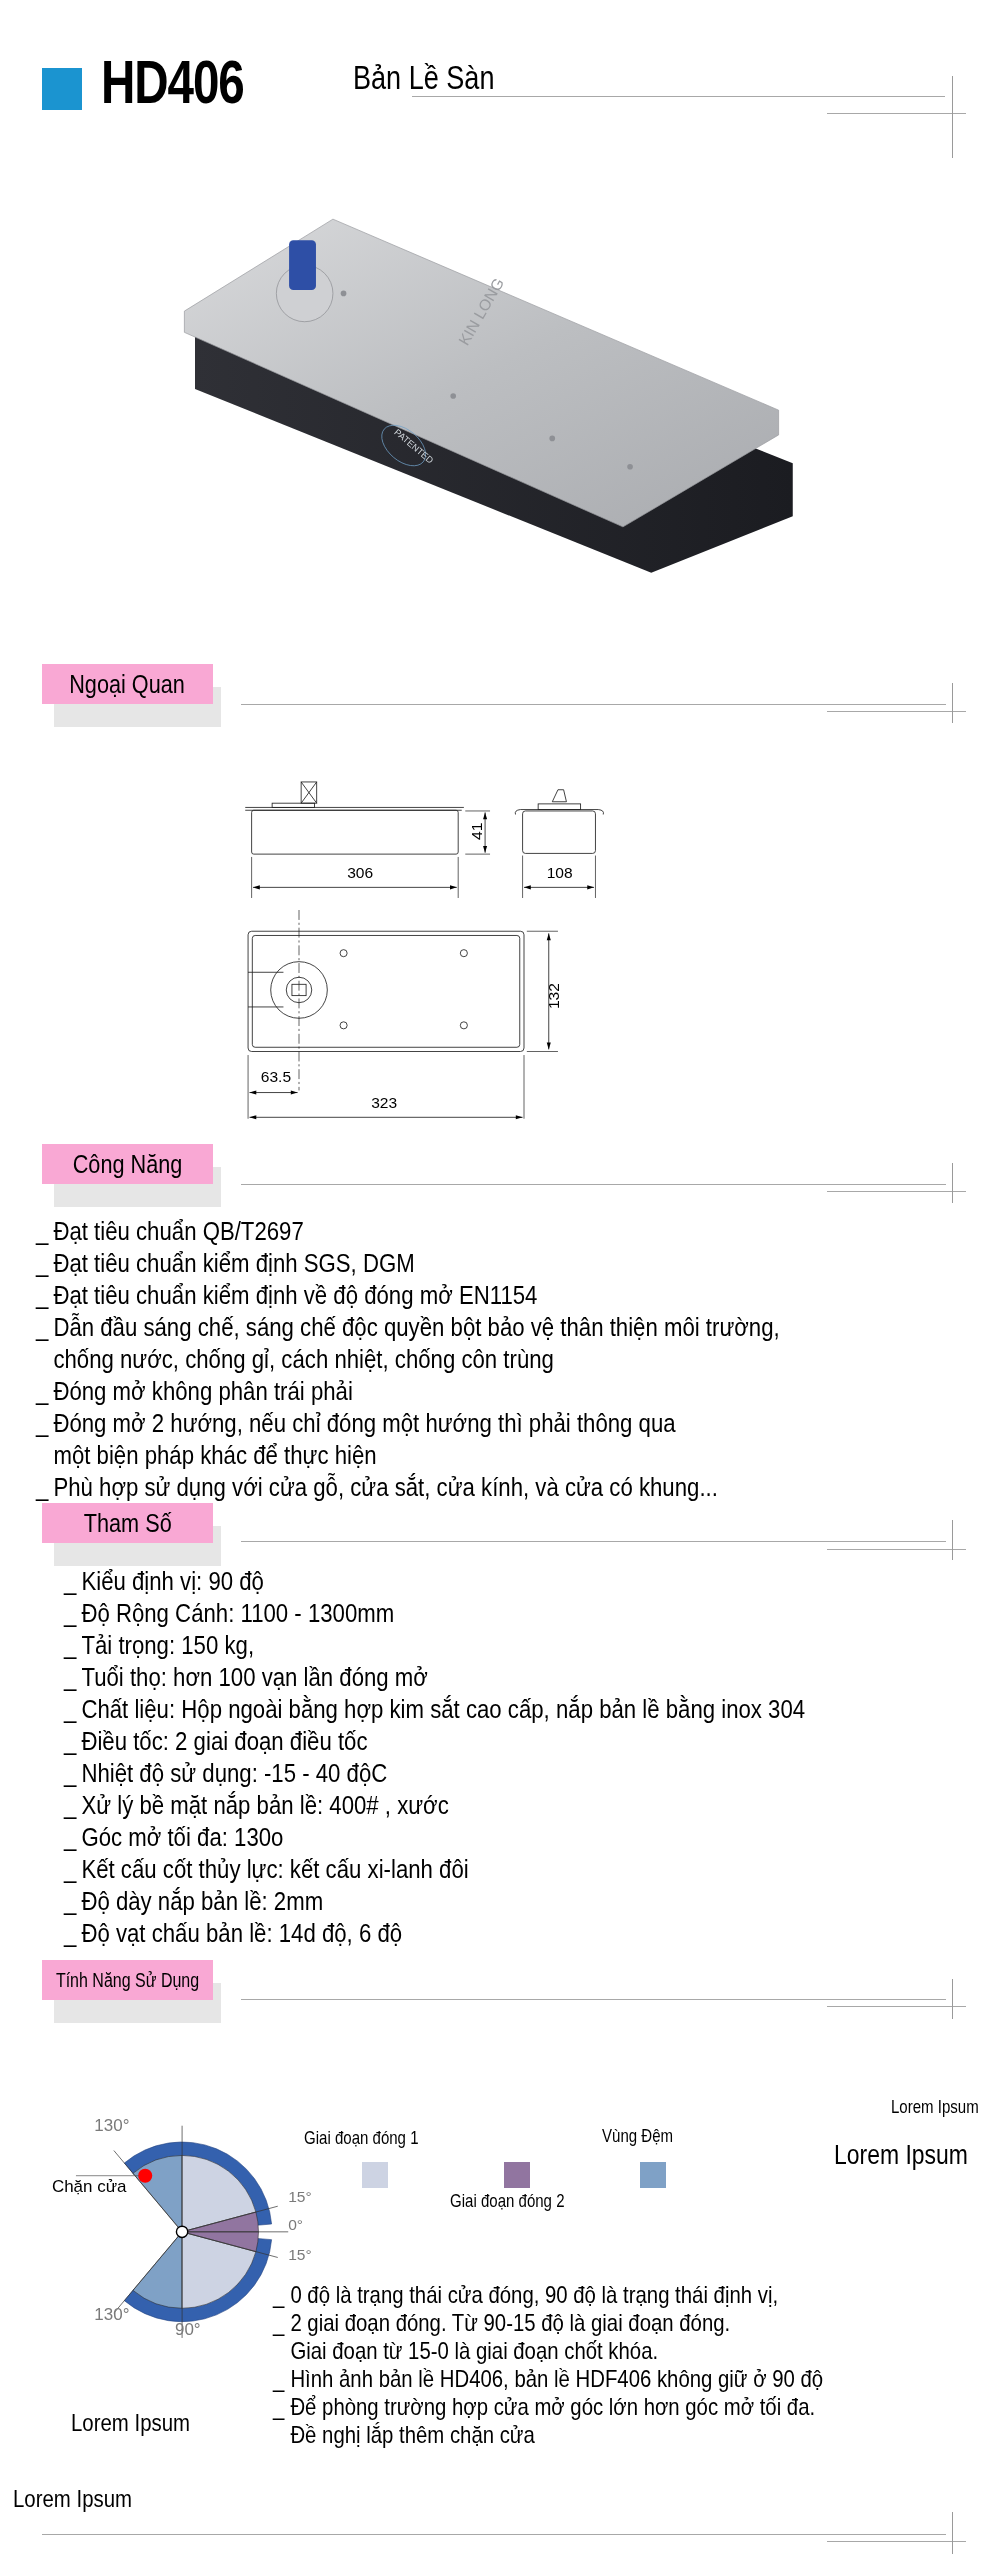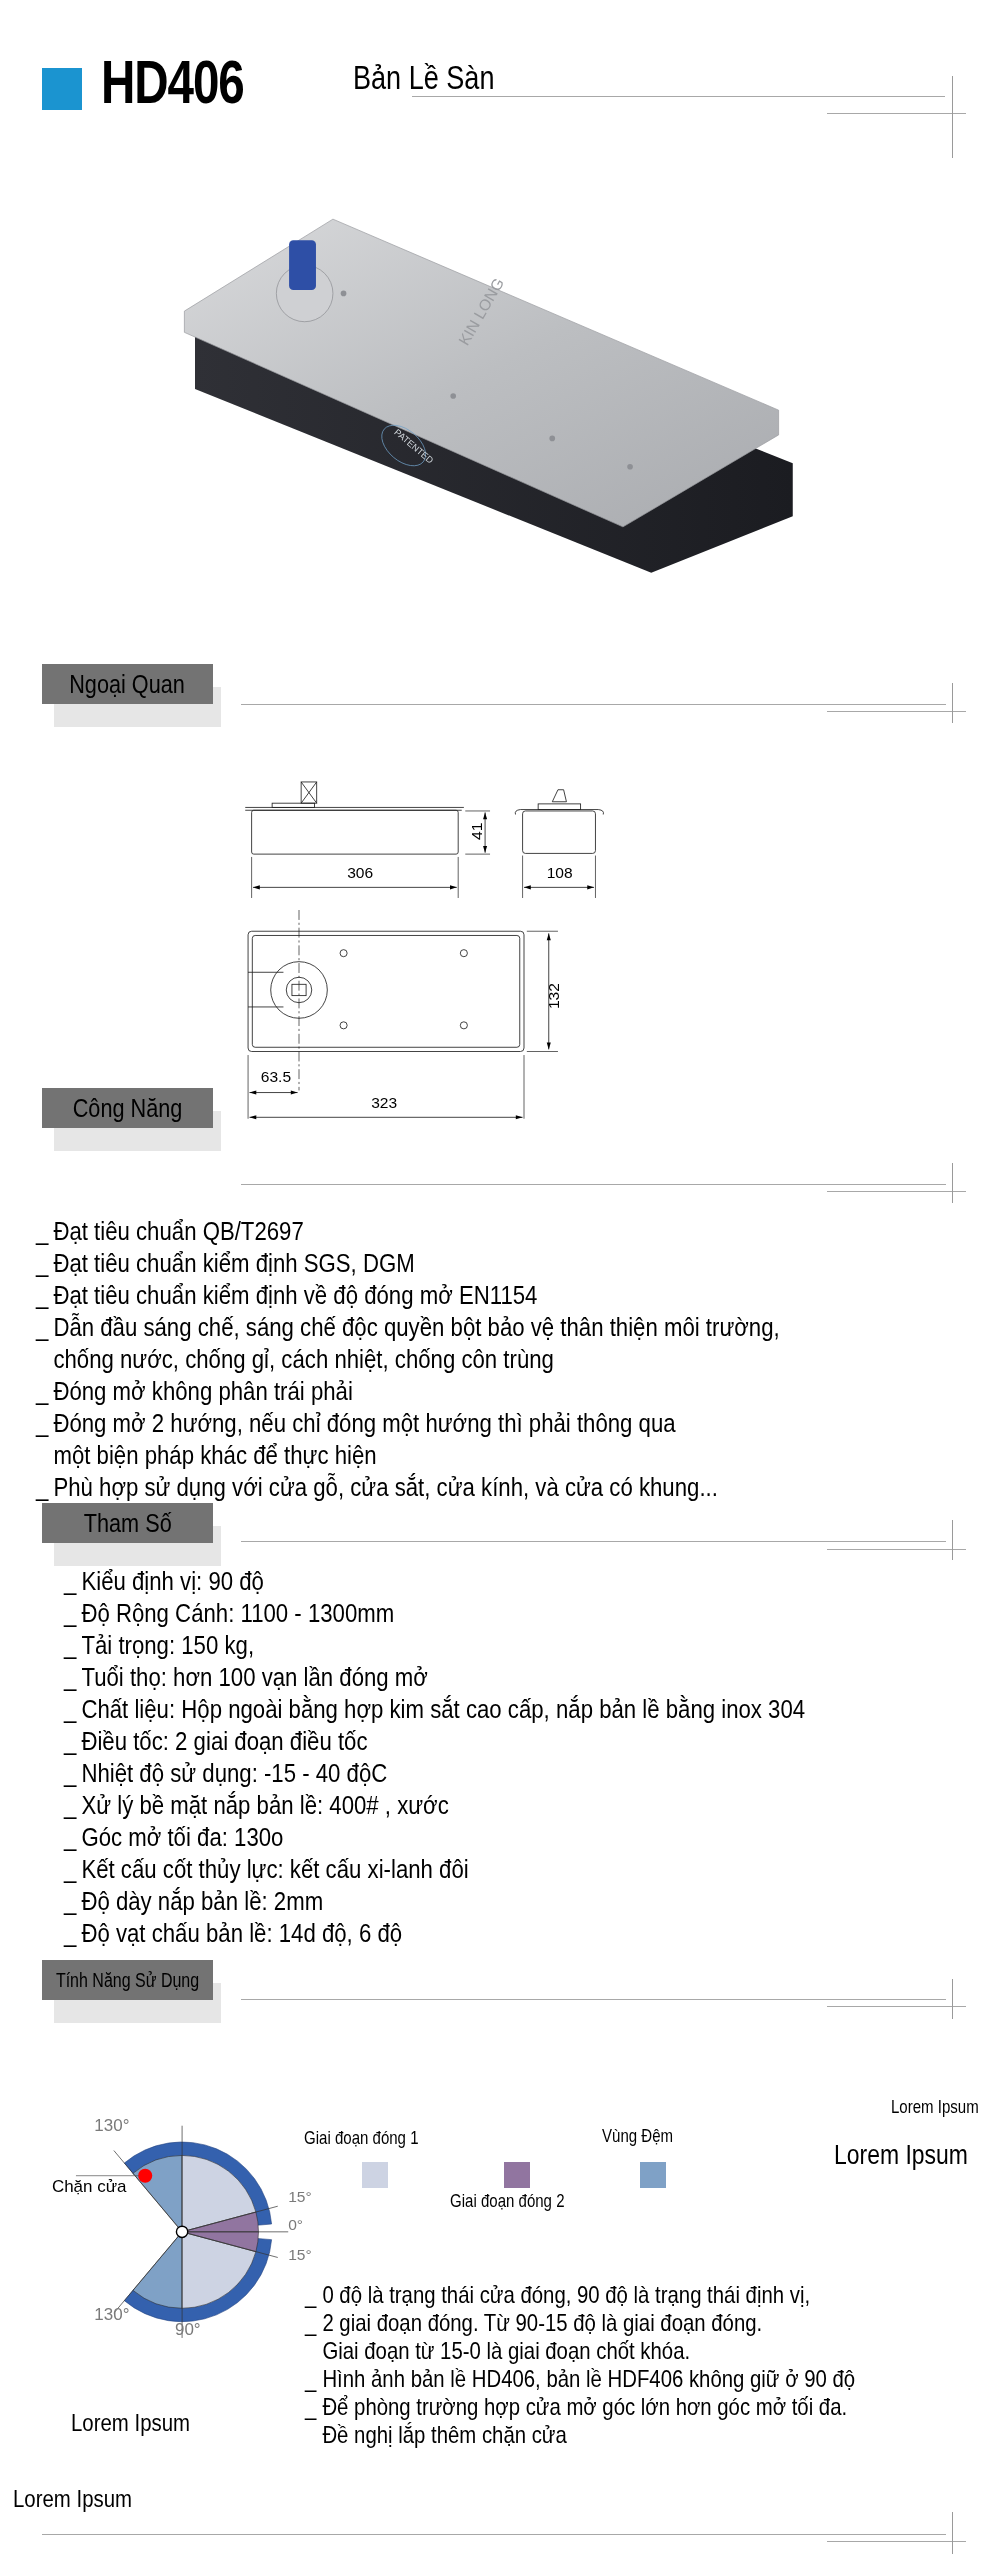--- a/index.html
+++ b/index.html
@@ -7,28 +7,28 @@
   .abs { position:absolute; }
   
   .brand-square { left:42px; top:68px; width:40px; width:40px; height:42px; background:#1b94d0; }
   .model { left:101px; top:52px; font-size:61px; font-weight:bold; letter-spacing:-1.4px; transform:scaleX(0.78); transform-origin:left top; line-height:1; }
   .subtitle { left:353px; top:61px; font-size:33px; transform:scaleX(0.82); transform-origin:left top; line-height:1; }
   .rule { position:absolute; height:1.4px; background:#a8a8a8; }
   .rule-v { position:absolute; width:0.7px; background:#9a9a9a; }
   
   .sec { position:absolute; left:42px; width:171px; height:163px; }
   .sec .shadow { position:absolute; left:12px; top:23.4px; width:167px; height:40px; background:#e6e6e6; }
-  .sec .box { position:absolute; left:0; top:0; width:171px; height:40px; background:#737373; display:flex; align-items:center; justify-content:center; }
+  .sec .box { position:absolute; left:0; top:0; width:171px; height:40px; background:#f9a8d4; display:flex; align-items:center; justify-content:center; }
   .sec .box span { font-size:25.5px; transform:scaleX(0.85); white-space:nowrap; }
   .sec .box span.small { font-size:20px; transform:scaleX(0.8); }
   
   .list { position:absolute; margin:0; padding:0; list-style:none; font-size:25.5px; line-height:32px; }
   .list li { white-space:nowrap; transform:scaleX(0.87); transform-origin:left top; }
   .list li .dash { display:inline-block; width:20px; }
-  .notes { font-size:23.4px; line-height:28px;margin-left:32px; }
+  .notes { font-size:23.4px; line-height:28px; }
   .lorem { position:absolute; white-space:nowrap; transform:scaleX(0.85); transform-origin:left top; }
   .legend-label { position:absolute; font-size:17.7px; white-space:nowrap; transform:scaleX(0.85); transform-origin:left top; }
   .swatch { position:absolute; width:25.5px; height:25.5px; }
   svg text { font-family:"Liberation Sans", sans-serif; }
 </style>
 </head>
 <body>
 
 <div class="abs brand-square"></div>
 <div class="abs model">HD406</div>
@@ -126,21 +126,21 @@
     <line x1="10" y1="400" x2="10" y2="490" stroke-width="1"></line>
     <line x1="400" y1="400" x2="400" y2="490" stroke-width="1"></line>
     <line x1="12" y1="453" x2="80" y2="453" marker-start="url(#ar)" marker-end="url(#ar)"></line>
     <line x1="12" y1="488" x2="398" y2="488" marker-start="url(#ar)" marker-end="url(#ar)"></line>
   </g>
   <text x="450" y="335" fill="#000" transform="rotate(-90 450 335)">132</text>
   <text x="28" y="438" fill="#000">63.5</text>
   <text x="184" y="475" fill="#000">323</text>
 </svg>
 
-<div class="sec" style="top:1088px;text-align:center;">
+<div class="sec" style="top:1144px;text-align:center;">
   <div class="shadow"></div>
   <div class="box">
       <span>Công Năng</span>
     </div>
 </div>
 <div class="rule" style="left:241px;top:1184px;width:705px;"></div>
 <div class="rule" style="left:827px;top:1191px;width:139px;"></div>
 <div class="rule-v" style="left:952px;top:1163px;height:40px;"></div>
 
 <ul class="list" style="left:36px;top:1215px;" id="functions-list">

